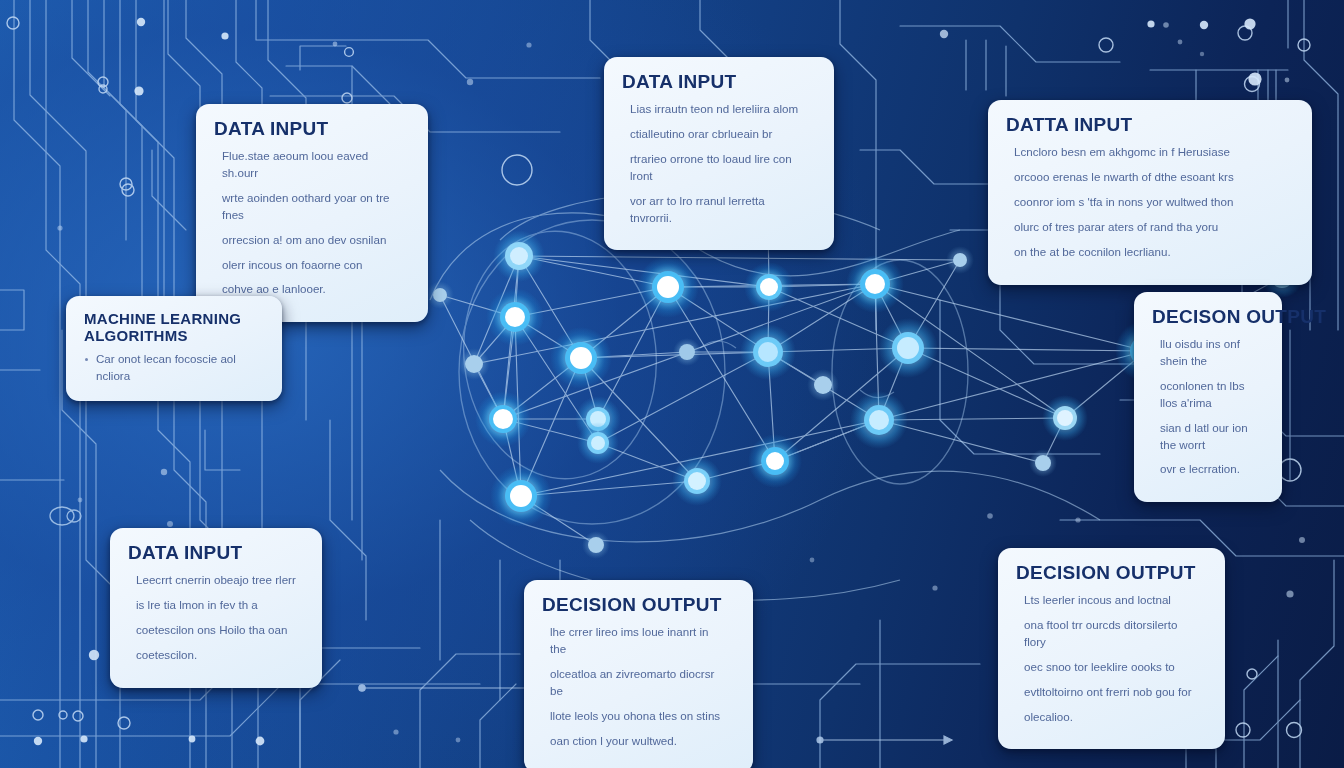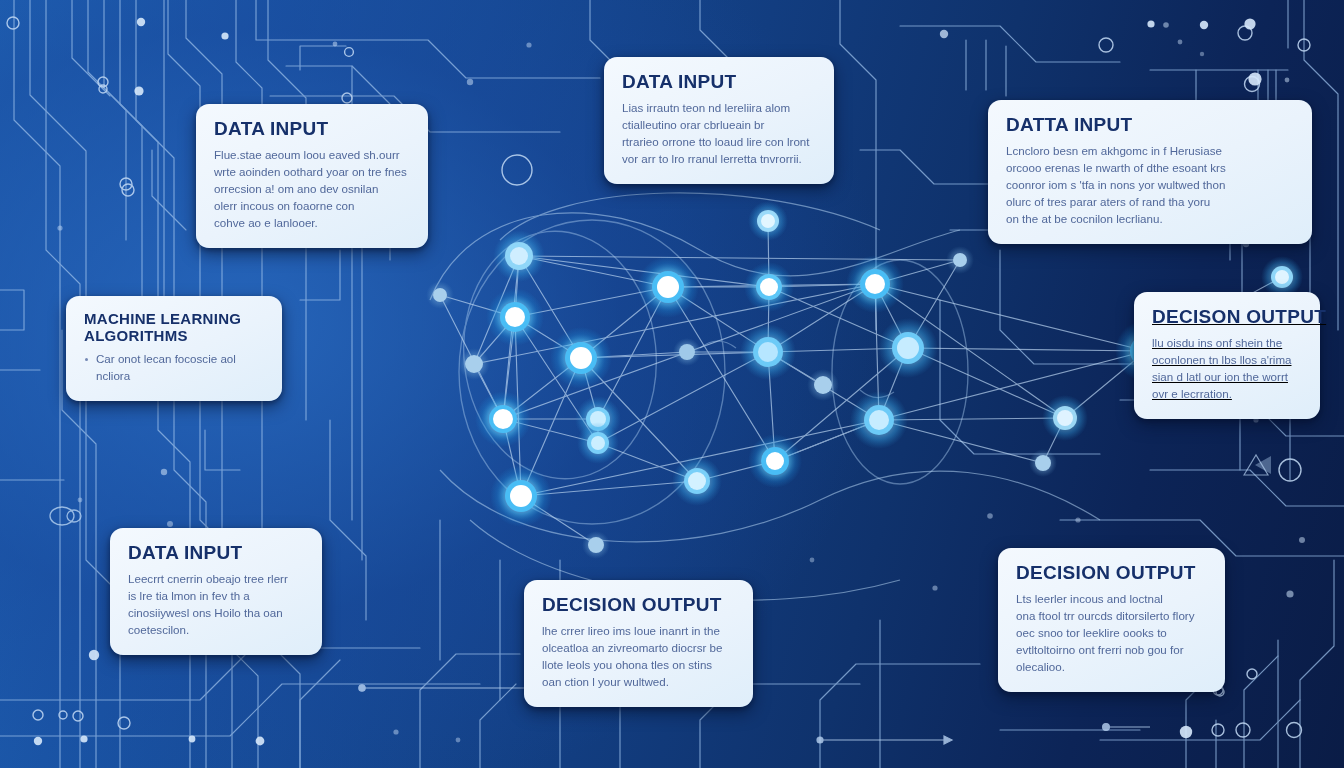--- a/index.html
+++ b/index.html
@@ -42,21 +42,21 @@
     color:#16306a;
     margin-bottom:7px;
     line-height:1.1;
     white-space:nowrap;
   }
   .card-body {
     font-size:11.6px;
     line-height:1.46;
     color:#51689a;
   }
-  .card-body p { margin:0; }
+  .card-body p { margin:8px; }
   ul.card-bullets { list-style:none; margin:0; padding:0; }
   ul.card-bullets li {
     position:relative;
     padding-left:12px;
     margin-bottom:5px;
     font-size:11.6px;
     line-height:1.46;
     color:#51689a;
   }
   ul.card-bullets li:last-child { margin-bottom:0; }
@@ -67,21 +67,21 @@
     width:3px; height:3px;
     background:#7488b4;
     border-radius:50%;
   }
 
   
   #card-di-tl   { left:196px;  top:104px; width:232px; }
   #card-di-tc   { left:604px;  top:57px;  width:230px; }
   #card-di-tr   { left:988px; top:100px; width:324px; }
   #card-ml-l    { left:66px;   top:296px; width:216px; }
-  #card-do-r    { left:1134px; top:292px; width:186px;text-decoration:underline; }
+  #card-do-r    { left:1134px; top:292px; width:148px; }
   #card-di-bl   { left:110px;  top:528px; width:212px; }
   #card-do-bc   { left:524px;  top:580px; width:229px; }
   #card-do-br   { left:998px;  top:548px; width:227px; }
 </style>
 </head>
 <body>
 
 <div id="stage">
 
   <svg id="bg-svg" viewBox="0 0 1344 768" preserveAspectRatio="none">
@@ -555,21 +555,21 @@
         <p>sian d latl our ion the worrt</p>
         <p>ovr e lecrration.</p>
       </div>
     </div>
 
     <div class="card" id="card-di-bl">
       <div class="card-title">DATA INPUT</div>
       <div class="card-body">
         <p>Leecrrt cnerrin obeajo tree rlerr</p>
         <p>is lre tia lmon in fev th a</p>
-        <p>cinosiiywesl ons Hoilo tha oan</p>
+        <p>coetescilon ons Hoilo tha oan</p>
         <p>coetescilon.</p>
       </div>
     </div>
 
     <div class="card" id="card-do-bc">
       <div class="card-title">DECISION OUTPUT</div>
       <div class="card-body">
         <p>lhe crrer lireo ims loue inanrt in the</p>
         <p>olceatloa an zivreomarto diocrsr be</p>
         <p>llote leols you ohona tles on stins</p>

